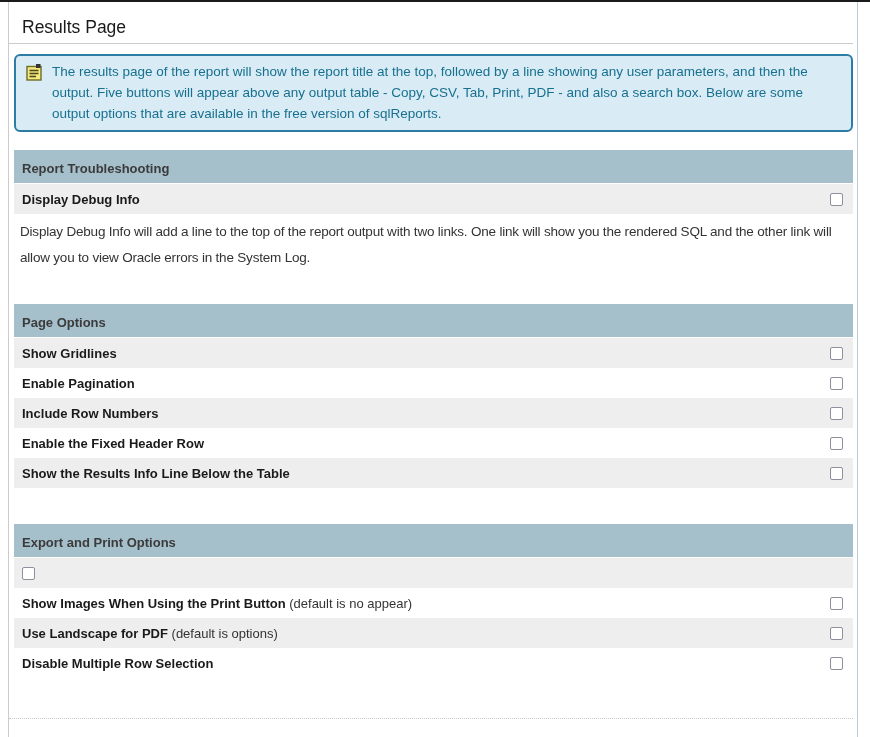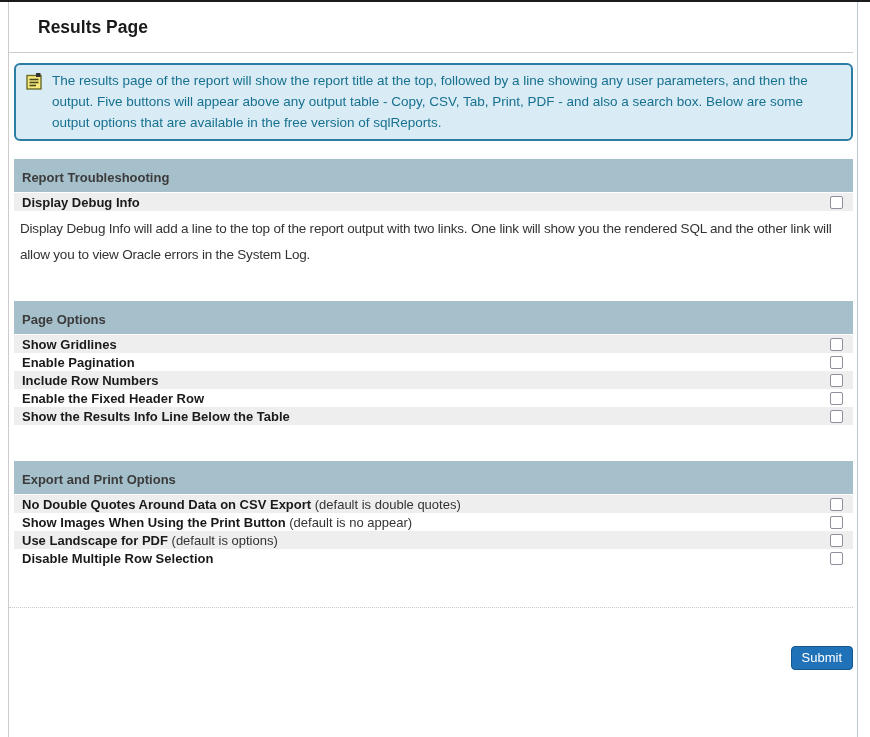--- a/index.html
+++ b/index.html
@@ -22,25 +22,25 @@
     position: absolute; left: 8px; top: 0; bottom: 0;
     width: 1px; background: #cccccc;
   }
   .vline-right {
     position: absolute; left: 857px; top: 0; bottom: 0;
     width: 1px; background: #b7ccd5;
   }
   .content { margin: 0 17px 0 9px; position: relative; }
 
   h1.page-title {
-    margin: 16px;
-    padding: 0 0 0 13px;
+    margin: 0;
+    padding: 16px 0 0 13px;
     font-size: 17.5px;
     line-height: 18px;
-    font-weight: bold;
+    font-weight: normal;
     color: #1a1a1a;
   }
   hr.title-divider {
     border: none;
     border-top: 1px solid #cccccc;
     margin: 7px 0 0 0;
   }
 
   .infobox {
     margin: 10px 0 0 5px;
@@ -63,21 +63,21 @@
     color: #3b3b3b;
     font-weight: bold;
     font-size: 13px;
     padding: 11px 8px 7px 8px;
     border-bottom: 1px solid #ffffff;
   }
   .opt-row {
     display: flex;
     align-items: center;
     justify-content: space-between;
-    height: 18px;
+    height: 30px;
     padding: 0 10px 0 8px;
     font-size: 13px;
   }
   .opt-row.alt { background: #eeeeee; }
   .opt-row .label { font-weight: bold; color: #1a1a1a; }
   .opt-row .suffix { font-weight: normal; color: #333; }
 
   .opt-row input[type="checkbox"] {
     -webkit-appearance: none;
     appearance: none;
@@ -177,23 +177,20 @@
       </div>
       <div class="opt-row alt">
         <span class="label">Show the Results Info Line Below the Table</span>
         <input type="checkbox" style="">
       </div>
     </div>
 
     <div class="section export-options">
       <div class="section-header">Export and Print Options</div>
       <div class="opt-row alt">
-        <span>
-          <span class="label">No Double Quotes Around Data on CSV Export</span><span class="suffix"> (default is double quotes)</span>
-        </span>
         <input type="checkbox" style="">
       </div>
       <div class="opt-row">
         <span>
           <span class="label">Show Images When Using the Print Button</span><span class="suffix"> (default is no appear)</span>
         </span>
         <input type="checkbox" style="">
       </div>
       <div class="opt-row alt">
         <span>

